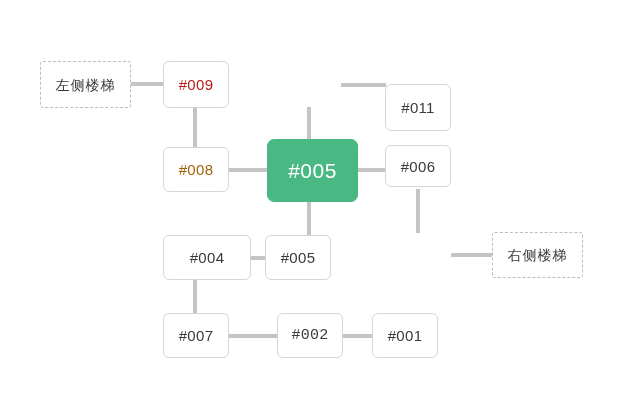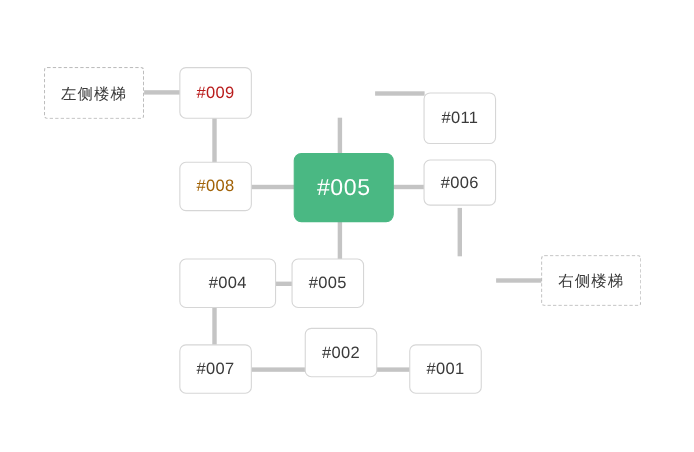--- a/index.html
+++ b/index.html
@@ -106,19 +106,19 @@
     </div>
     <div class="node room" style="left: 265px; top: 235px; width: 66px; height: 45px; border-color: rgb(214, 214, 214); color: rgb(58, 58, 58);">
       <span class="node-label">#005</span>
     </div>
     <div class="node stair" style="left: 492px; top: 232px; width: 91px; height: 46px; color: rgb(58, 58, 58);">
       <span class="node-label">右侧楼梯</span>
     </div>
     <div class="node room" style="left: 163px; top: 313px; width: 66px; height: 45px; border-color: rgb(214, 214, 214); color: rgb(58, 58, 58);">
       <span class="node-label">#007</span>
     </div>
-    <div class="node room" style="left: 277px; top: 298px; width: 66px; height: 45px; border-color: rgb(214, 214, 214); color: rgb(58, 58, 58);">
+    <div class="node room" style="left: 277px; top: 313px; width: 66px; height: 45px; border-color: rgb(214, 214, 214); color: rgb(58, 58, 58); font-family: Liberation Mono, monospace;">
       <span class="node-label">#002</span>
     </div>
     <div class="node room" style="left: 372px; top: 313px; width: 66px; height: 45px; border-color: rgb(214, 214, 214); color: rgb(58, 58, 58);">
       <span class="node-label">#001</span>
     </div>
   </div>
 
 </body></html>

